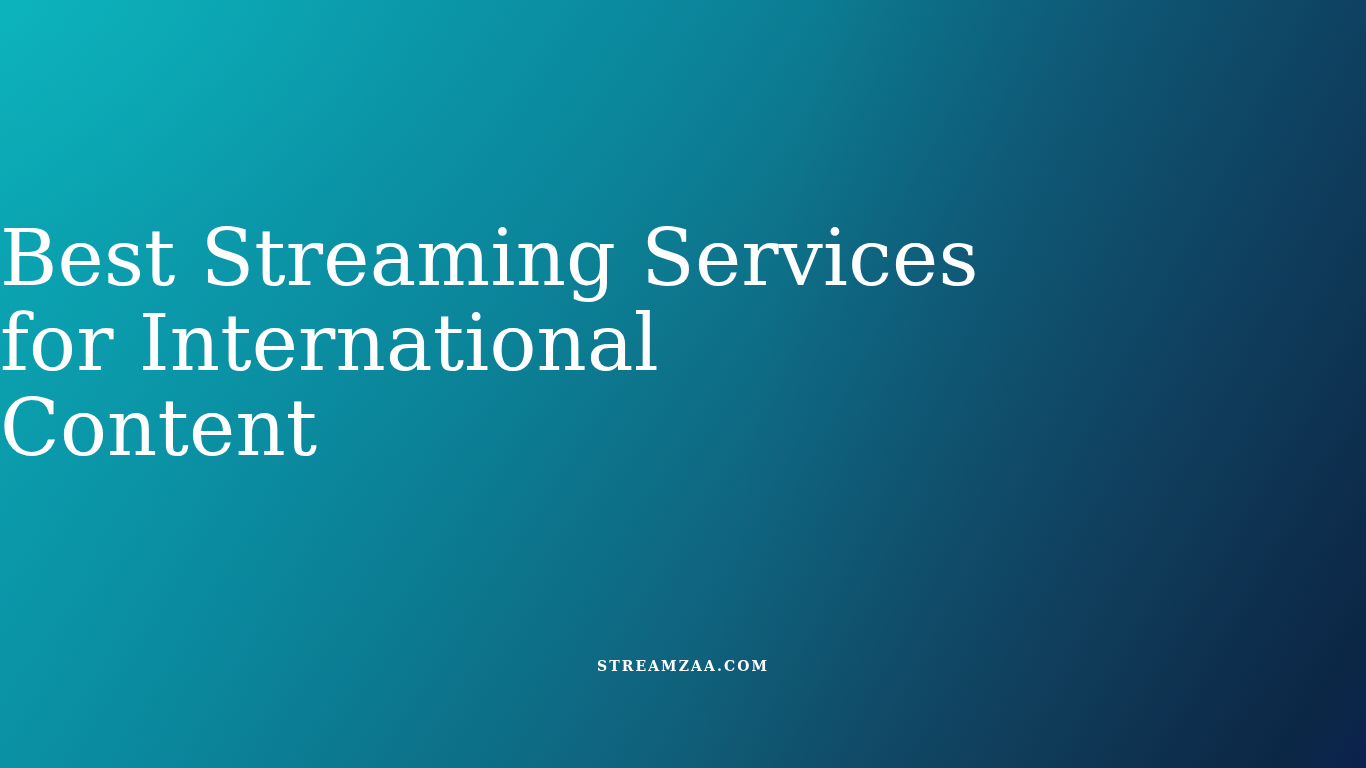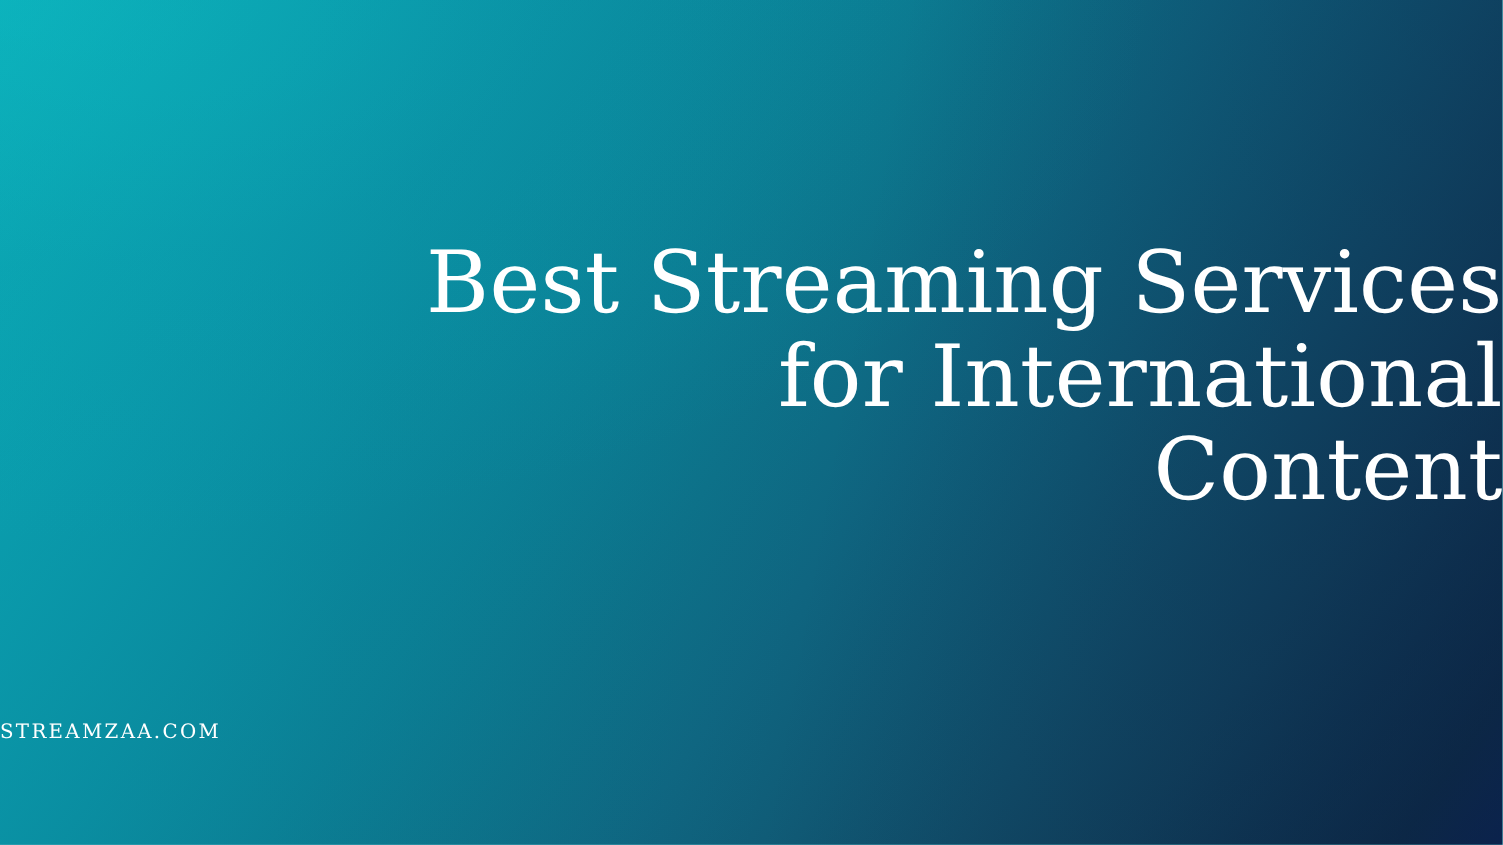--- a/index.html
+++ b/index.html
@@ -73,40 +73,40 @@
     width: 100%;
     height: 100%;
   }
 
   .headline {
     position: absolute;
     left: 0;
     right: 0;
     top: 216px;
     margin: 0;
-    text-align: right;
+    text-align: left;
     color: #ffffff;
     font-family: "DejaVu Serif", "Liberation Serif", serif;
     font-weight: 400;
     font-size: 78px;
     line-height: 85px;
     letter-spacing: 0.2px;
     white-space: pre-line;
   }
 
   .footer-brand {
     position: absolute;
     left: 0;
     right: 0;
     top: 658px;
-    text-align: left;
+    text-align: center;
     color: #ffffff;
     font-family: "DejaVu Serif", "Liberation Serif", serif;
-    font-weight: 400;
-    font-size: 18px;
+    font-weight: 700;
+    font-size: 14px;
     line-height: 16px;
     letter-spacing: 2.1px;
     text-transform: uppercase;
   }
 </style>
 </head>
 <body>
 
 <div class="slide">
   <div class="content">

